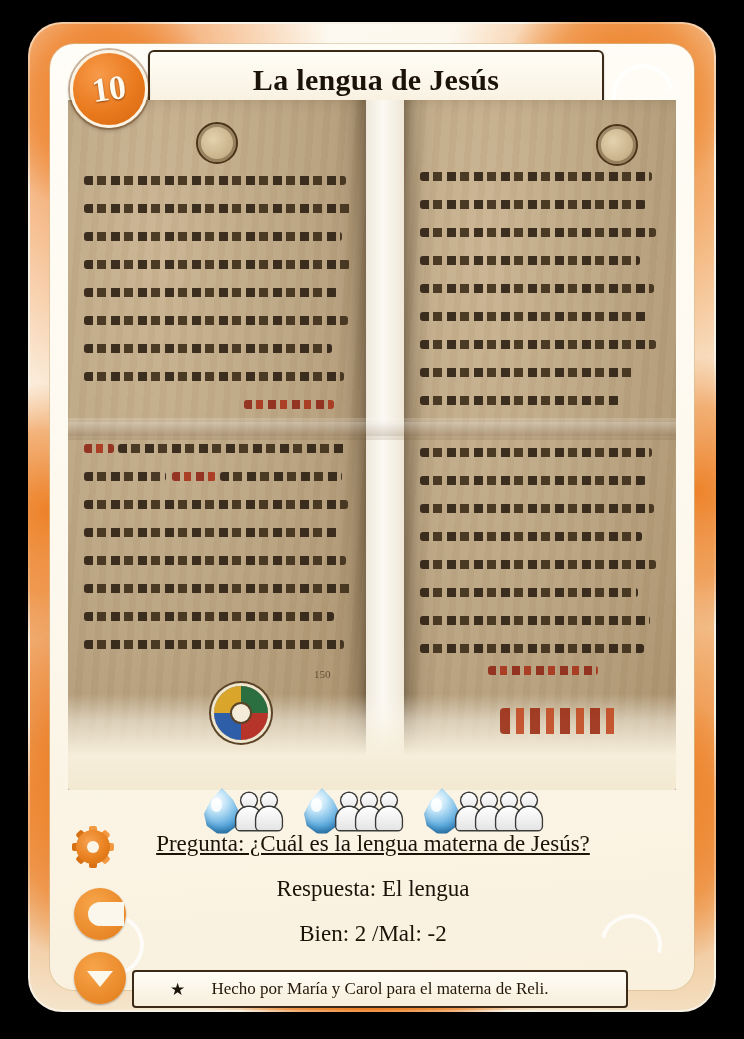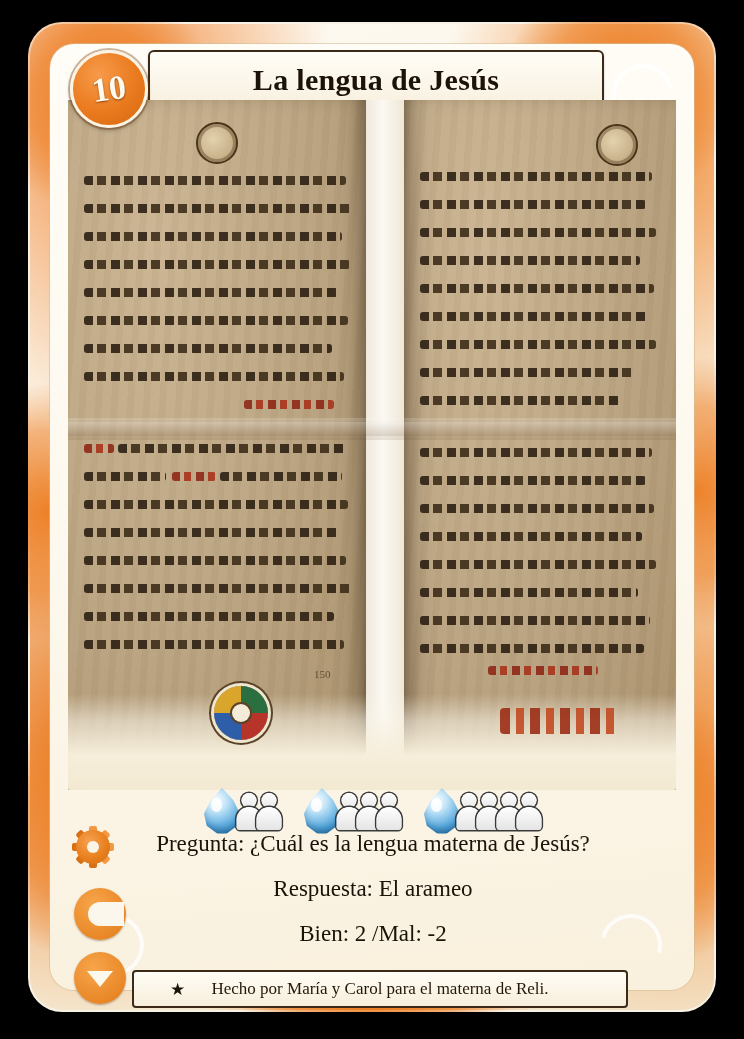--- a/index.html
+++ b/index.html
@@ -284,21 +284,21 @@
     text-align: center;
     color: #1b1208;
   }
   .line {
     font-family: "Liberation Serif", serif;
     font-size: 23px;
     line-height: 1.35;
     margin: 0 0 14px 0;
     white-space: nowrap;
   }
-  .line.question { font-size: 23px; }
+  .line.question { font-size: 23px; text-decoration: underline; }
   .line.answer   { font-size: 23px; }
   .line.score    { font-size: 23px; margin-bottom: 0; }
 
   
   .gear-icon {
     position: absolute;
     left: 48px;
     top: 808px;
     width: 34px;
     height: 34px;
@@ -560,21 +560,21 @@
     <span class="tooth" style="transform:rotate(0deg)"></span>
     <span class="tooth" style="transform:rotate(45deg)"></span>
     <span class="tooth" style="transform:rotate(90deg)"></span>
     <span class="tooth" style="transform:rotate(135deg)"></span>
     <span class="ring"></span>
     <span class="hole"></span>
   </div>
 
   <div class="text-block">
     <p class="line question">Pregunta: ¿Cuál es la lengua materna de Jesús?</p>
-    <p class="line answer">Respuesta: El arameo</p>
+    <p class="line answer">Respuesta: El lengua</p>
     <p class="line score">Bien: 2 /Mal: -2</p>
   </div>
 
   <div class="side-icon refresh">
     <span class="circ"></span>
     <span class="notch"></span>
     <span class="gap"></span>
   </div>
   <div class="side-icon arrow">
     <span class="circ"></span>

